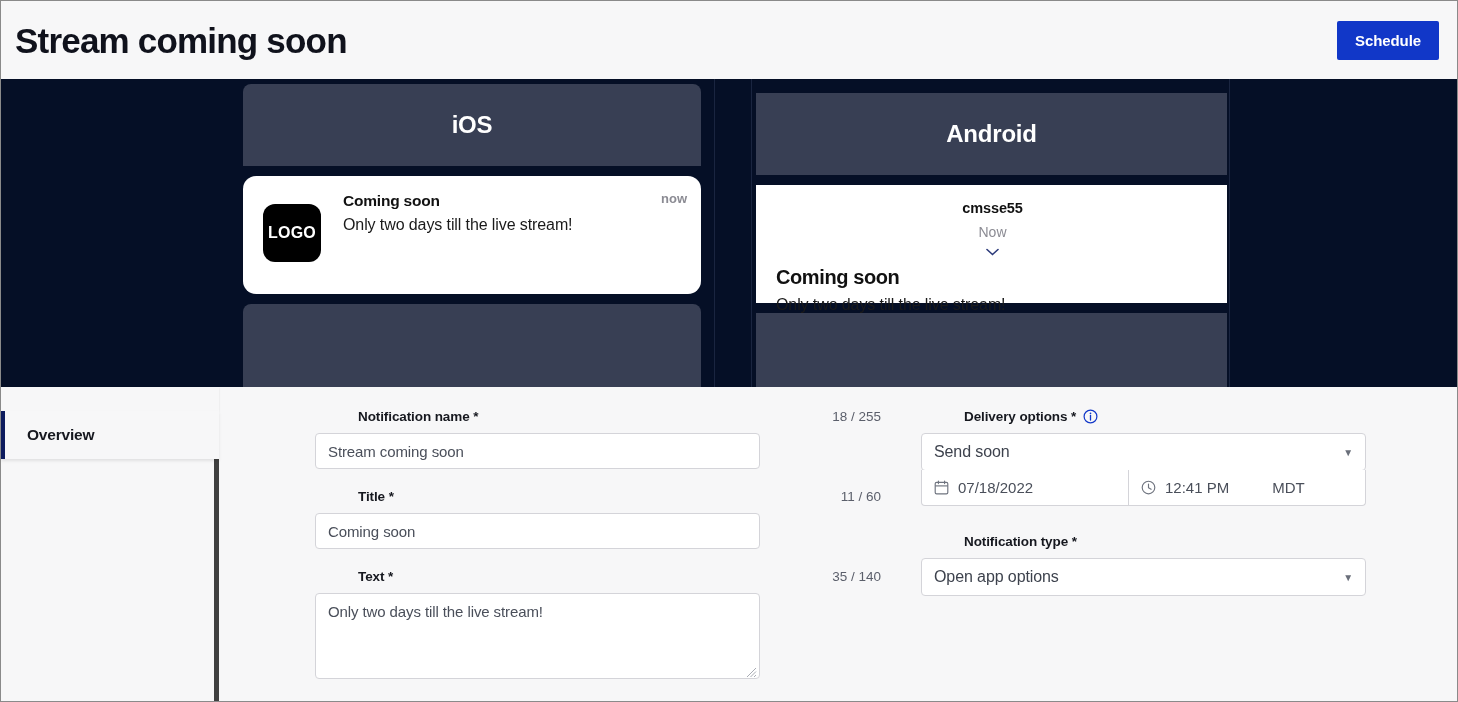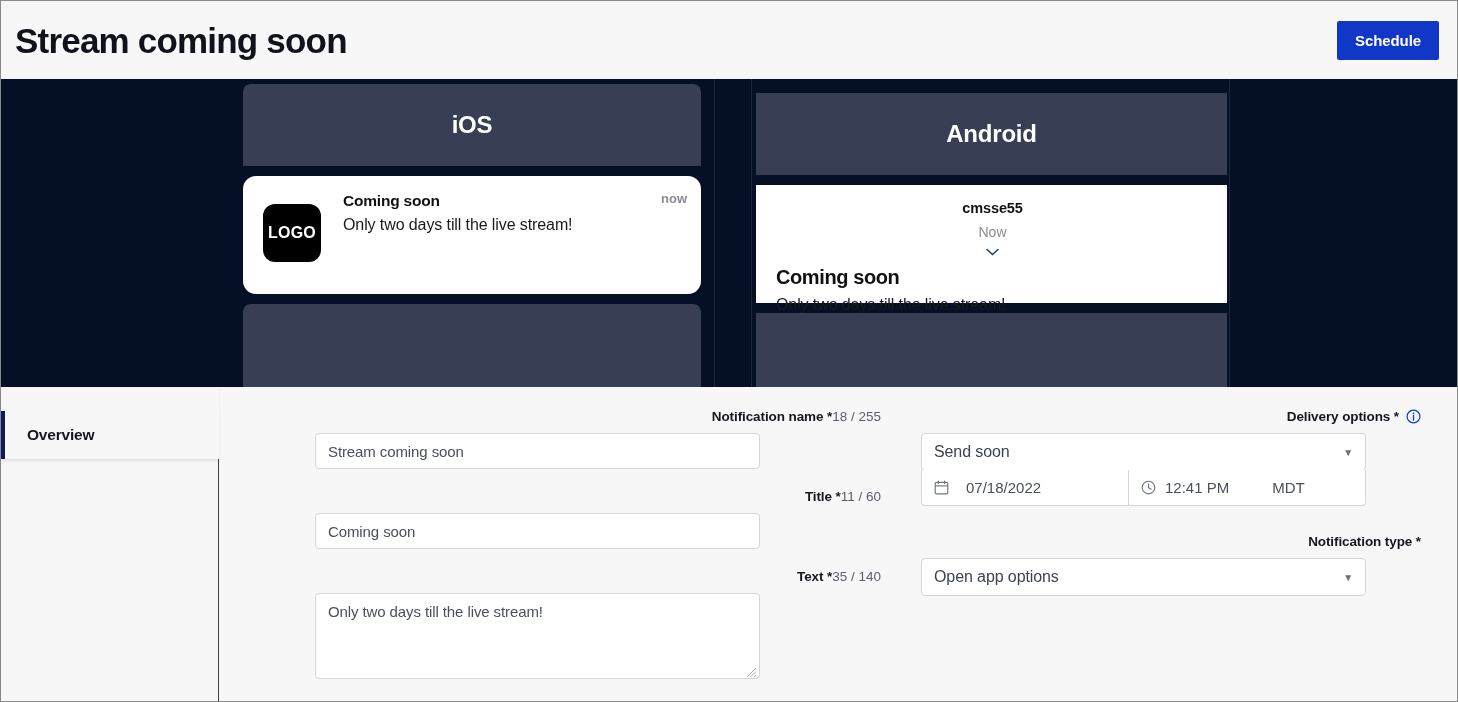--- a/index.html
+++ b/index.html
@@ -179,21 +179,21 @@
     background: #f7f7f8;
   }
 
   
   #sidebar {
     position: absolute;
     left: 0; top: 0;
     width: 218px;
     height: 316px;
     background: #f7f7f8;
-    border-right: 1px solid #404040;
+    border-right: 5px solid #404040;
   }
   #sidebar-top-strip {
     position: absolute;
     left: 0; top: 0;
     width: 218px; height: 24px;
     background: #f7f7f8;
     box-shadow: 0 1px 2px rgba(0,0,0,0.10);
   }
   #sidebar-item-overview {
     position: absolute;
@@ -223,21 +223,21 @@
     height: 316px;
     display: flex;
   }
   #col-left  { width: 662px; padding: 20px 0 0 96px; }
   #col-right { width: 578px; padding: 20px 38px 0 40px; }
 
   .field { margin-bottom: 18px; }
   .field-head {
     display: flex;
     align-items: center;
-    justify-content: flex-end;
+    justify-content: space-between;
     margin-bottom: 8px;
     height: 18px;
     padding-left: 43px;
   }
   .field-label {
     font-size: 13.5px;
     font-weight: bold;
     color: #16181f;
     letter-spacing: -0.1px;
     display: flex;
@@ -303,21 +303,21 @@
     display: flex;
     background: #ffffff;
     border: 1px solid #d4d4d9;
     border-top: none;
     border-radius: 0 0 4px 4px;
     margin-top: -1px;
   }
   #date-cell, #time-cell {
     display: flex;
     align-items: center;
-    gap: 17px;
+    gap: 9px;
     padding: 0 12px;
     font-size: 15px;
     color: #4a4f5a;
     cursor: pointer;
   }
   #date-cell { width: 207px; border-right: 1px solid #d4d4d9; }
   #time-cell { flex: 1; gap: 9px; }
   #tz-label { margin-left: 34px; color: #4a4f5a; }
 
   .ico { flex: 0 0 auto; display: flex; align-items: center; color: #6f747f; }

